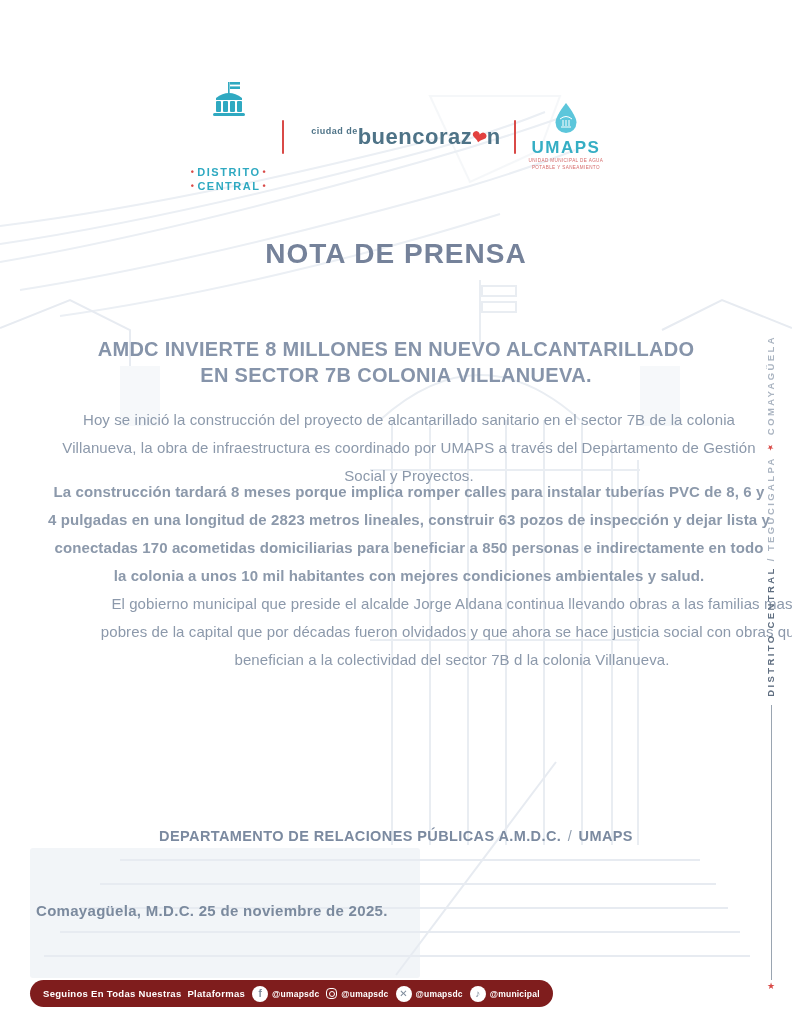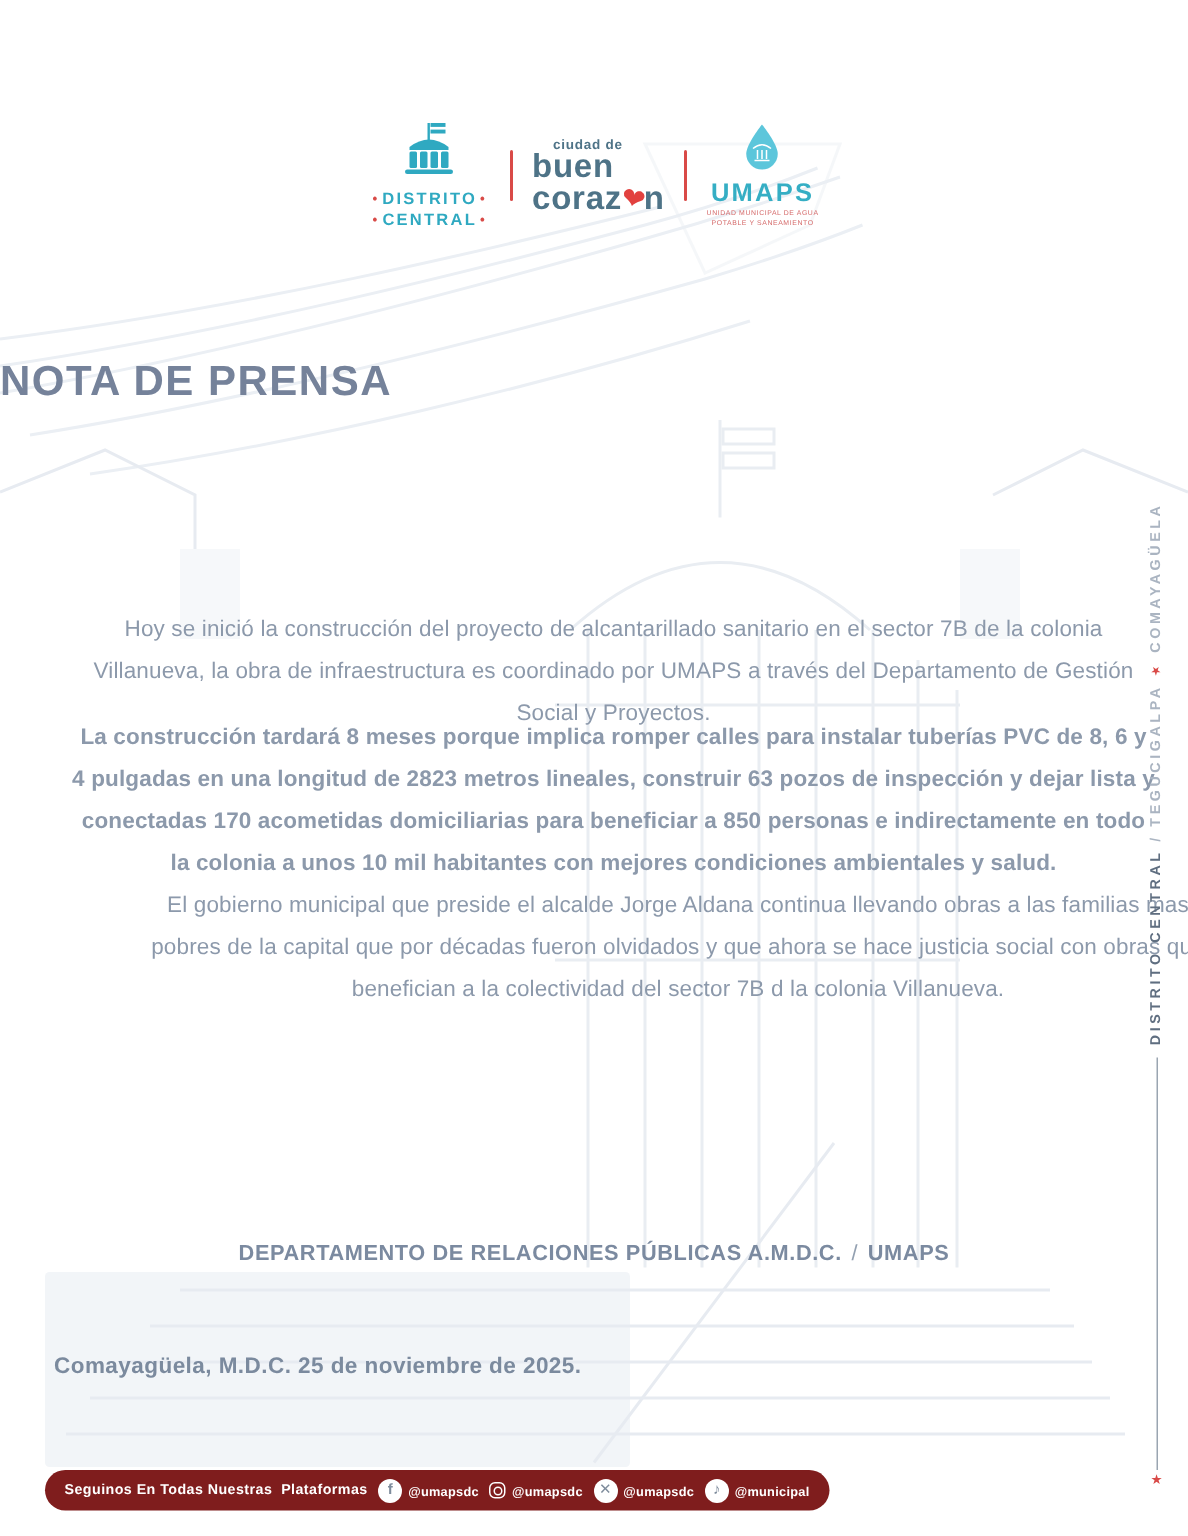--- a/index.html
+++ b/index.html
@@ -11,34 +11,34 @@
     font-family:"Liberation Sans","DejaVu Sans",sans-serif;
   }
   
   .watermark{position:absolute;inset:0;pointer-events:none;}
   
   .logo-row{
     position:absolute;top:80px;left:0;width:100%;
     display:flex;justify-content:center;align-items:center;gap:13px;
   }
   .logo-sep{width:2px;height:34px;background:#d94a47;border-radius:1px;}
-  .logo-dc{display:flex;flex-direction:column;align-items:center;line-height:1;}
+  .logo-dc{display:flex;flex-direction:column;align-items:center;line-height:1;gap:40px;}
   .logo-dc-text{margin-top:3px;color:#2fa9c1;font-weight:bold;font-size:11px;letter-spacing:1.5px;text-align:center;line-height:1.25;}
   .dc-dot{color:#d94a47;font-size:9px;vertical-align:middle;padding:0 2px;}
-  .logo-ciudad{display:flex;flex-direction:column;align-items:flex-start;line-height:1;color:#4e7387;}
+  .logo-ciudad{display:flex;flex-direction:row;align-items:flex-start;line-height:1;color:#4e7387;}
   .ciudad-top{font-size:9px;font-weight:bold;letter-spacing:.5px;margin-left:14px;}
   .ciudad-main{font-size:22px;font-weight:bold;letter-spacing:.5px;line-height:.92;}
   .ciudad-heart{color:#e2413f;font-size:19px;display:inline-block;transform:rotate(12deg);margin:0 -1px;}
   .logo-umaps{display:flex;flex-direction:column;align-items:center;line-height:1;}
   .umaps-name{color:#35aec4;font-weight:bold;font-size:17px;letter-spacing:1.5px;margin-top:2px;}
   .umaps-tag{color:#d56a6a;font-size:4.6px;letter-spacing:.4px;margin-top:2px;text-align:center;line-height:1.5;}
   
   .press-title{
     position:absolute;top:238px;left:0;width:100%;
-    text-align:left;font-size:28px;font-weight:800;letter-spacing:1px;color:#75829a;
+    text-align:center;font-size:28px;font-weight:800;letter-spacing:1px;color:#75829a;
   }
   .headline{
     position:absolute;top:336px;left:36px;width:720px;
     text-align:center;font-size:20px;font-weight:800;letter-spacing:.3px;color:#8694aa;line-height:26px;
   }
   
   .para{
     position:absolute;left:48px;width:722px;
     color:#8c99ab;font-size:15px;line-height:28px;letter-spacing:.1px;text-align:center;
   }
@@ -191,20 +191,24 @@
       <span class="umaps-tag">
         <span>UNIDAD MUNICIPAL DE AGUA</span><br>
         <span>POTABLE Y SANEAMIENTO</span>
       </span>
     </div>
 
   </div>
 
   <div class="press-title">NOTA DE PRENSA</div>
 
+  <div class="headline">
+    <div>AMDC  INVIERTE 8 MILLONES EN NUEVO ALCANTARILLADO</div>
+    <div>EN SECTOR 7B COLONIA VILLANUEVA.</div>
+  </div>
 
   <div class="para para-1">Hoy se  inició la construcción  del proyecto de alcantarillado sanitario en el sector 7B de la colonia Villanueva, la obra de infraestructura  es coordinado por UMAPS a través del Departamento de Gestión Social y Proyectos.</div>
   <div class="para para-2">La construcción tardará  8 meses porque implica romper calles para  instalar tuberías PVC de 8, 6 y 4 pulgadas en una longitud de 2823 metros lineales, construir 63 pozos de inspección y dejar lista y conectadas 170 acometidas domiciliarias para beneficiar a 850 personas e indirectamente en todo la colonia a unos 10 mil habitantes con mejores condiciones ambientales y salud.</div>
   <div class="para para-3">El gobierno municipal que preside el alcalde Jorge Aldana continua llevando obras a las familias mas pobres de la capital que por décadas fueron olvidados  y que ahora se hace justicia social con obras que benefician a la colectividad del sector 7B d la colonia Villanueva.</div>
 
   <div class="dept-line">
     <span>DEPARTAMENTO DE RELACIONES PÚBLICAS A.M.D.C.</span>
     <span class="dept-sep">/</span>
     <span>UMAPS</span>
   </div>

